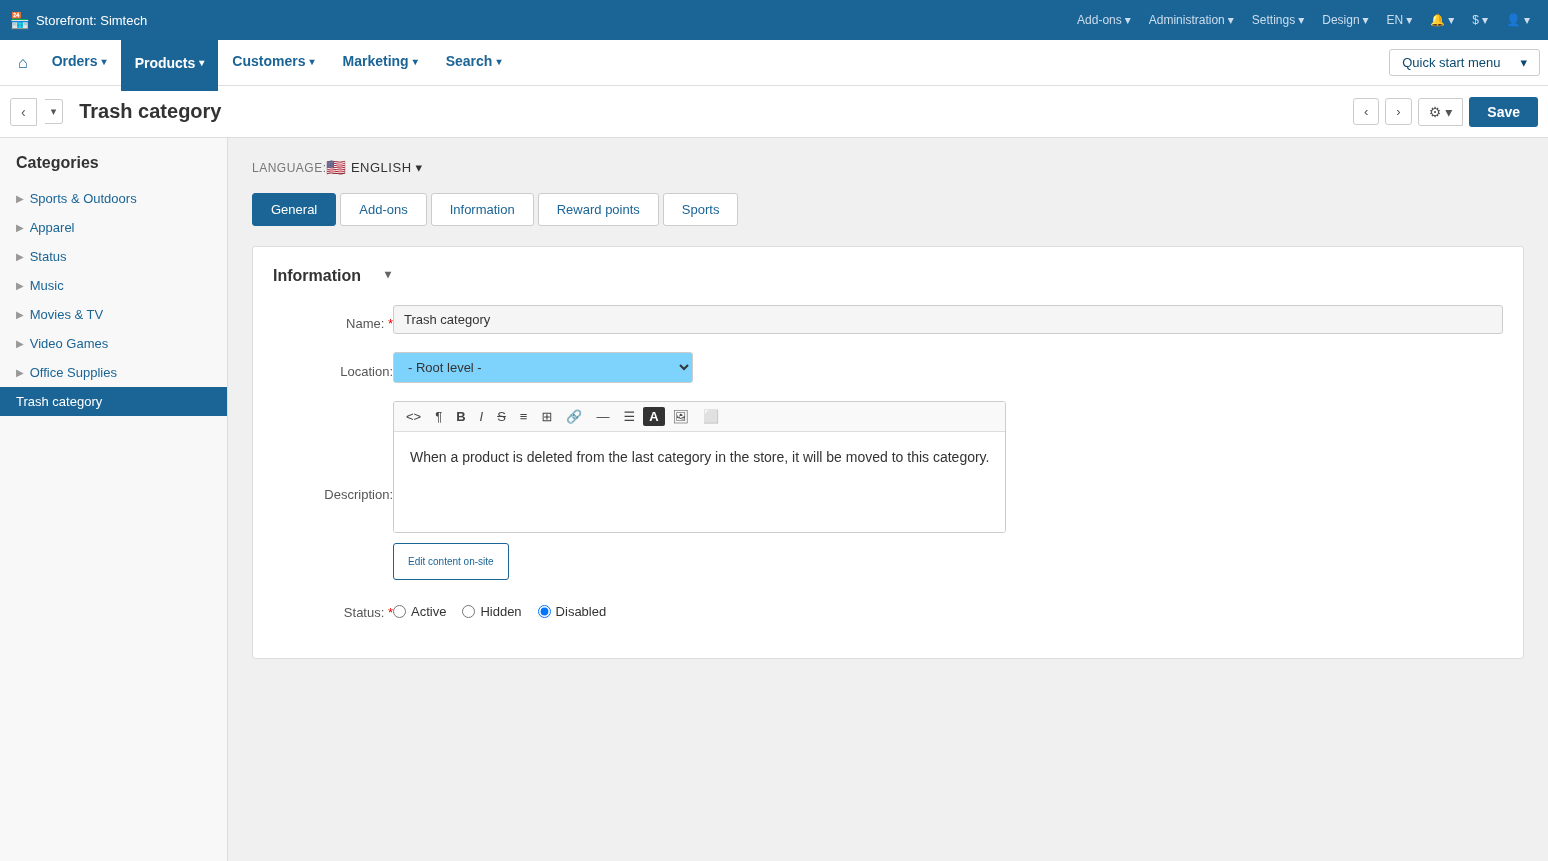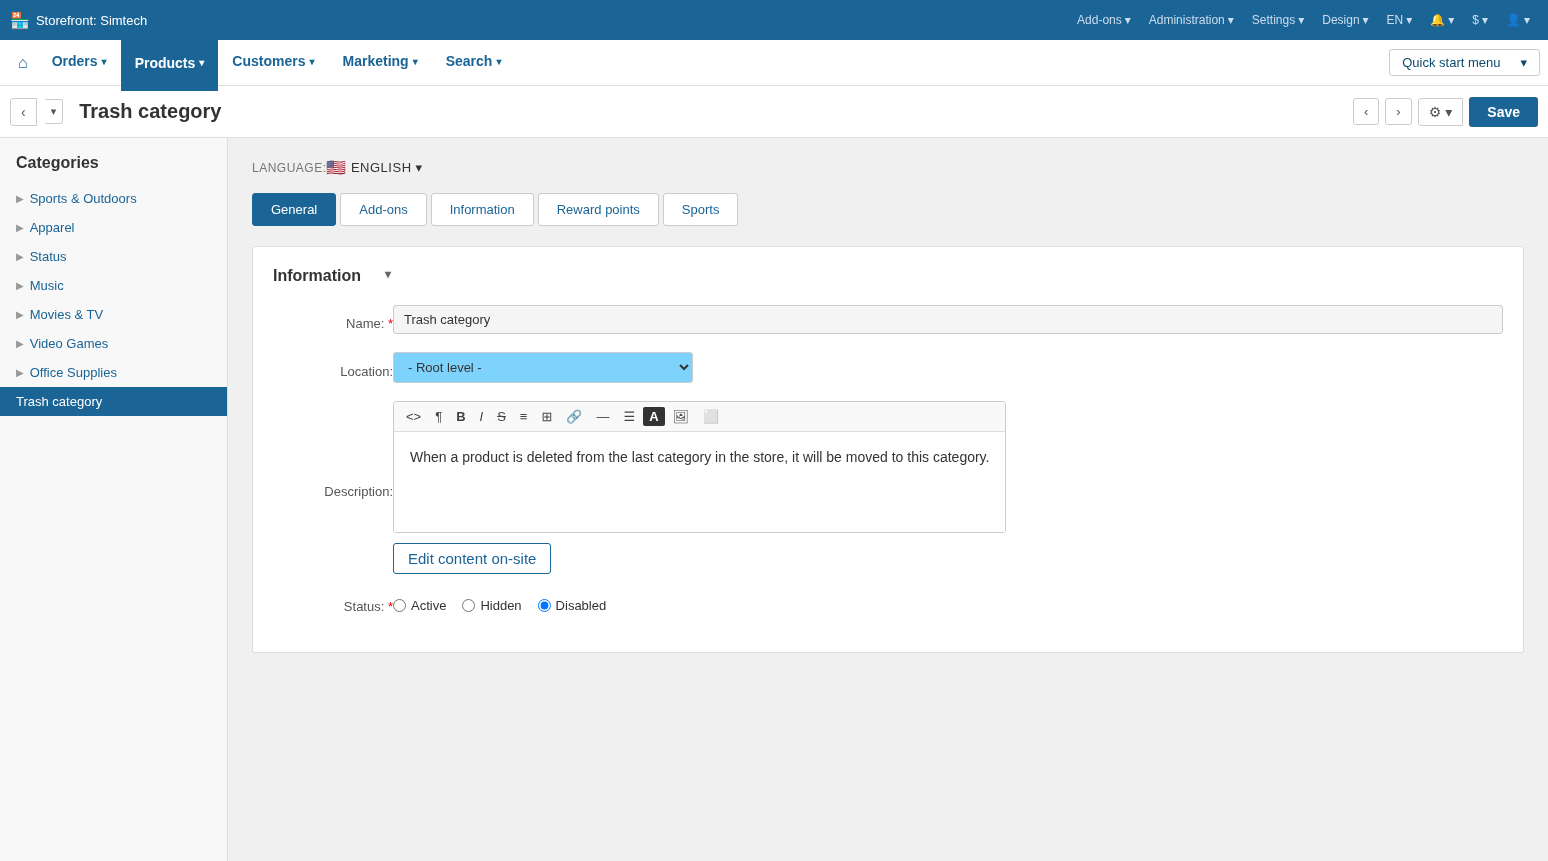--- a/index.html
+++ b/index.html
@@ -217,21 +217,21 @@
       background: none; border: none; padding: 3px 6px; cursor: pointer;
       font-size: 13px; color: #444; border-radius: 2px;
     }
     .editor-content {
       padding: 14px 16px; min-height: 100px;
       font-size: 14px; color: #333; line-height: 1.6;
       background: #fff;
     }
     .edit-on-site-btn {
       background: #fff; border: 1px solid #1a6496; color: #1a6496;
-      padding: 6px 14px; border-radius: 3px; cursor: pointer; font-size: 15px;
+      padding: 12px 14px; border-radius: 3px; cursor: pointer; font-size: 10px;
       margin-top: 10px; display: inline-block;
     }
 
     
     .radio-group {
       display: flex; align-items: center; gap: 16px; padding-top: 5px;
     }
     .radio-item {
       display: flex; align-items: center; gap: 5px; cursor: pointer;
     }

